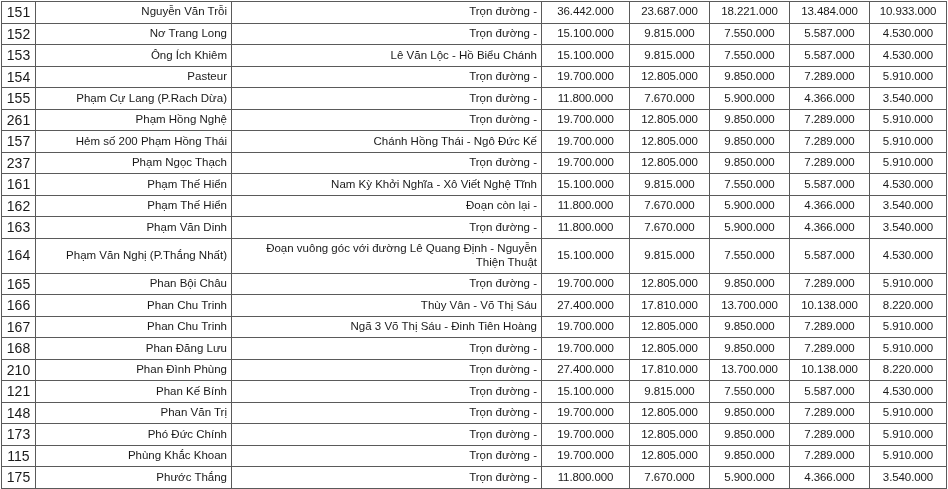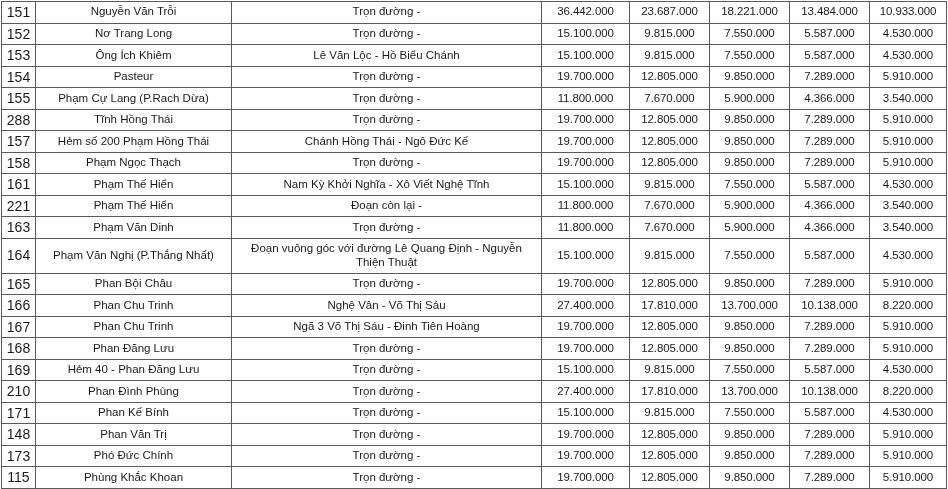--- a/index.html
+++ b/index.html
@@ -43,21 +43,21 @@
   col.c-v3    { width: 80px; }
   col.c-v4    { width: 80px; }
   col.c-v5    { width: 77px; }
 
   td.stt {
     text-align: center;
     font-size: 14px;
   }
   td.name,
   td.seg {
-    text-align: center;
+    text-align: right;
   }
   td.val {
     text-align: center;
     font-size: 11.5px;
     letter-spacing: -0.1px;
   }
 
   tr.alt td { background: #fbfbfb; }
 
   tr.tall td { height: 30px; }
@@ -121,61 +121,61 @@
         <td class="stt">155</td>
         <td class="name">Phạm Cự Lang (P.Rach Dừa)</td>
         <td class="seg">Trọn đường -</td>
         <td class="val">11.800.000</td>
         <td class="val">7.670.000</td>
         <td class="val">5.900.000</td>
         <td class="val">4.366.000</td>
         <td class="val">3.540.000</td>
       </tr>
       <tr class="alt">
-        <td class="stt">288</td>
-        <td class="name">Tĩnh Hồng Thái</td>
+        <td class="stt">261</td>
+        <td class="name">Phạm Hồng Nghệ</td>
         <td class="seg">Trọn đường -</td>
         <td class="val">19.700.000</td>
         <td class="val">12.805.000</td>
         <td class="val">9.850.000</td>
         <td class="val">7.289.000</td>
         <td class="val">5.910.000</td>
       </tr>
       <tr>
         <td class="stt">157</td>
         <td class="name">Hẻm số 200 Phạm Hồng Thái</td>
         <td class="seg">Chánh Hồng Thái - Ngô Đức Kế</td>
         <td class="val">19.700.000</td>
         <td class="val">12.805.000</td>
         <td class="val">9.850.000</td>
         <td class="val">7.289.000</td>
         <td class="val">5.910.000</td>
       </tr>
       <tr class="alt">
-        <td class="stt">158</td>
+        <td class="stt">237</td>
         <td class="name">Phạm Ngọc Thạch</td>
         <td class="seg">Trọn đường -</td>
         <td class="val">19.700.000</td>
         <td class="val">12.805.000</td>
         <td class="val">9.850.000</td>
         <td class="val">7.289.000</td>
         <td class="val">5.910.000</td>
       </tr>
       <tr>
         <td class="stt">161</td>
         <td class="name">Phạm Thế Hiển</td>
         <td class="seg">Nam Kỳ Khởi Nghĩa - Xô Viết Nghệ Tĩnh</td>
         <td class="val">15.100.000</td>
         <td class="val">9.815.000</td>
         <td class="val">7.550.000</td>
         <td class="val">5.587.000</td>
         <td class="val">4.530.000</td>
       </tr>
       <tr class="alt">
-        <td class="stt">221</td>
+        <td class="stt">162</td>
         <td class="name">Phạm Thế Hiển</td>
         <td class="seg">Đoạn còn lại -</td>
         <td class="val">11.800.000</td>
         <td class="val">7.670.000</td>
         <td class="val">5.900.000</td>
         <td class="val">4.366.000</td>
         <td class="val">3.540.000</td>
       </tr>
       <tr>
         <td class="stt">163</td>
@@ -203,21 +203,21 @@
         <td class="seg">Trọn đường -</td>
         <td class="val">19.700.000</td>
         <td class="val">12.805.000</td>
         <td class="val">9.850.000</td>
         <td class="val">7.289.000</td>
         <td class="val">5.910.000</td>
       </tr>
       <tr class="alt">
         <td class="stt">166</td>
         <td class="name">Phan Chu Trinh</td>
-        <td class="seg">Nghệ Vân - Võ Thị Sáu</td>
+        <td class="seg">Thùy Vân - Võ Thị Sáu</td>
         <td class="val">27.400.000</td>
         <td class="val">17.810.000</td>
         <td class="val">13.700.000</td>
         <td class="val">10.138.000</td>
         <td class="val">8.220.000</td>
       </tr>
       <tr>
         <td class="stt">167</td>
         <td class="name">Phan Chu Trinh</td>
         <td class="seg">Ngã 3 Võ Thị Sáu - Đinh Tiên Hoàng</td>
@@ -230,42 +230,32 @@
       <tr class="alt">
         <td class="stt">168</td>
         <td class="name">Phan Đăng Lưu</td>
         <td class="seg">Trọn đường -</td>
         <td class="val">19.700.000</td>
         <td class="val">12.805.000</td>
         <td class="val">9.850.000</td>
         <td class="val">7.289.000</td>
         <td class="val">5.910.000</td>
       </tr>
-      <tr>
-        <td class="stt">169</td>
-        <td class="name">Hẻm 40 - Phan Đăng Lưu</td>
-        <td class="seg">Trọn đường -</td>
-        <td class="val">15.100.000</td>
-        <td class="val">9.815.000</td>
-        <td class="val">7.550.000</td>
-        <td class="val">5.587.000</td>
-        <td class="val">4.530.000</td>
-      </tr>
       <tr class="alt">
         <td class="stt">210</td>
         <td class="name">Phan Đình Phùng</td>
         <td class="seg">Trọn đường -</td>
         <td class="val">27.400.000</td>
         <td class="val">17.810.000</td>
         <td class="val">13.700.000</td>
         <td class="val">10.138.000</td>
         <td class="val">8.220.000</td>
       </tr>
       <tr>
-        <td class="stt">171</td>
+        <td class="stt">121</td>
         <td class="name">Phan Kế Bính</td>
         <td class="seg">Trọn đường -</td>
         <td class="val">15.100.000</td>
         <td class="val">9.815.000</td>
         <td class="val">7.550.000</td>
         <td class="val">5.587.000</td>
         <td class="val">4.530.000</td>
       </tr>
       <tr class="alt">
         <td class="stt">148</td>

